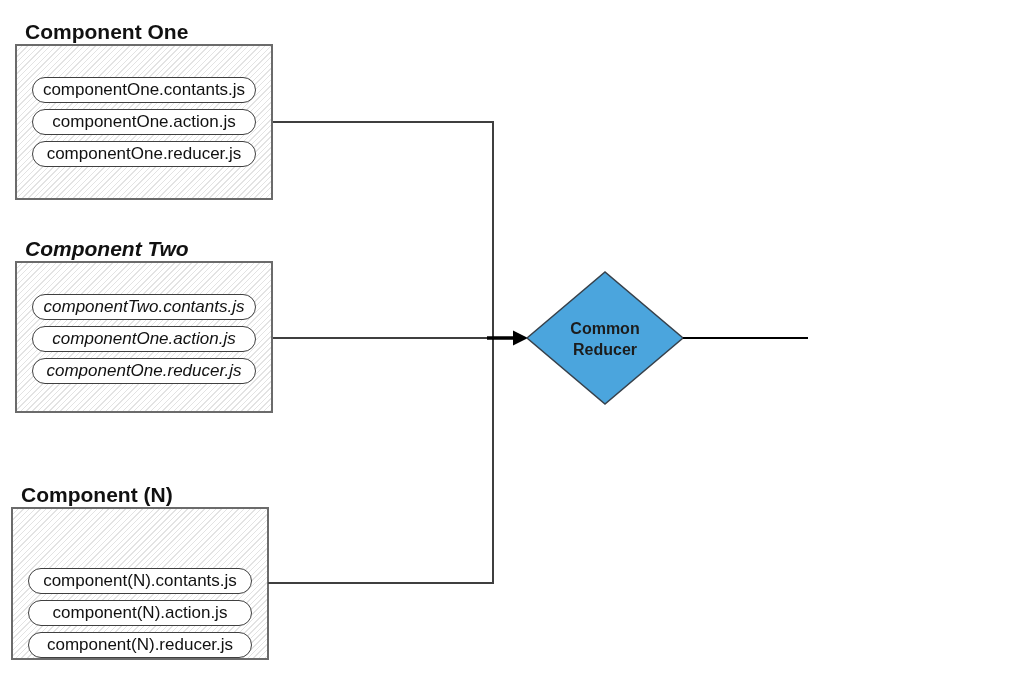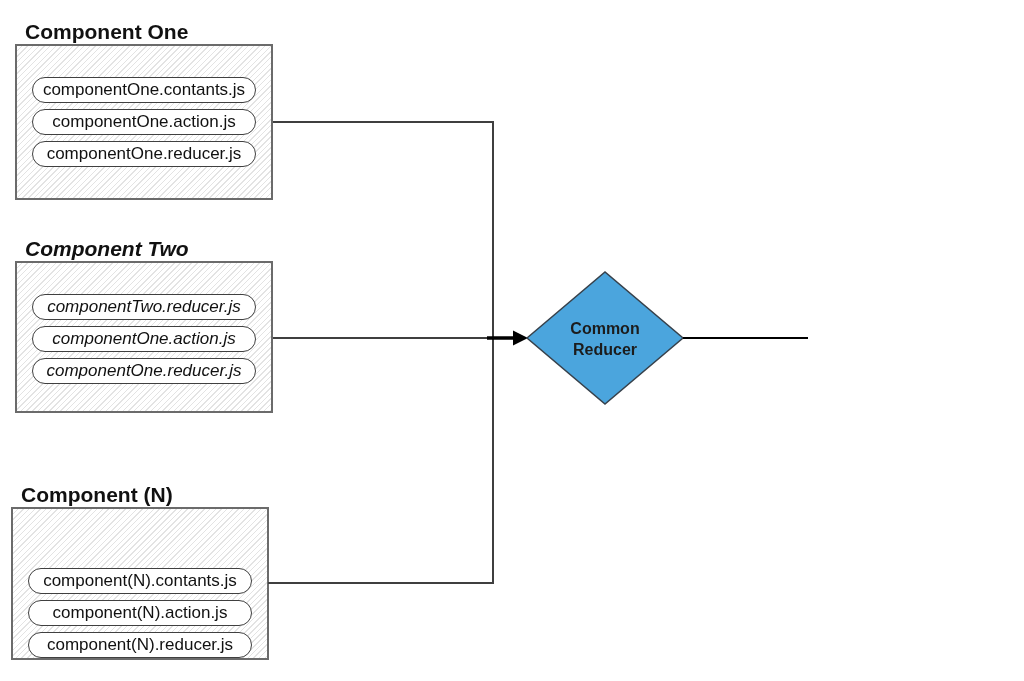--- a/index.html
+++ b/index.html
@@ -106,21 +106,21 @@
     <div class="comp-box box-h156">
       <div class="pill">componentOne.contants.js</div>
       <div class="pill">componentOne.action.js</div>
       <div class="pill">componentOne.reducer.js</div>
     </div>
   </div>
 
   <div class="comp-group" style="left:15px; top:237px;font-style:italic;">
     <div class="comp-title">Component Two</div>
     <div class="comp-box box-h152">
-      <div class="pill">componentTwo.reducer.js</div>
+      <div class="pill">componentTwo.contants.js</div>
       <div class="pill">componentOne.action.js</div>
       <div class="pill">componentOne.reducer.js</div>
     </div>
   </div>
 
   <div class="comp-group" style="left:11px; top:483px;">
     <div class="comp-title">Component (N)</div>
     <div class="comp-box box-h153">
       <div class="pill">component(N).contants.js</div>
       <div class="pill">component(N).action.js</div>

